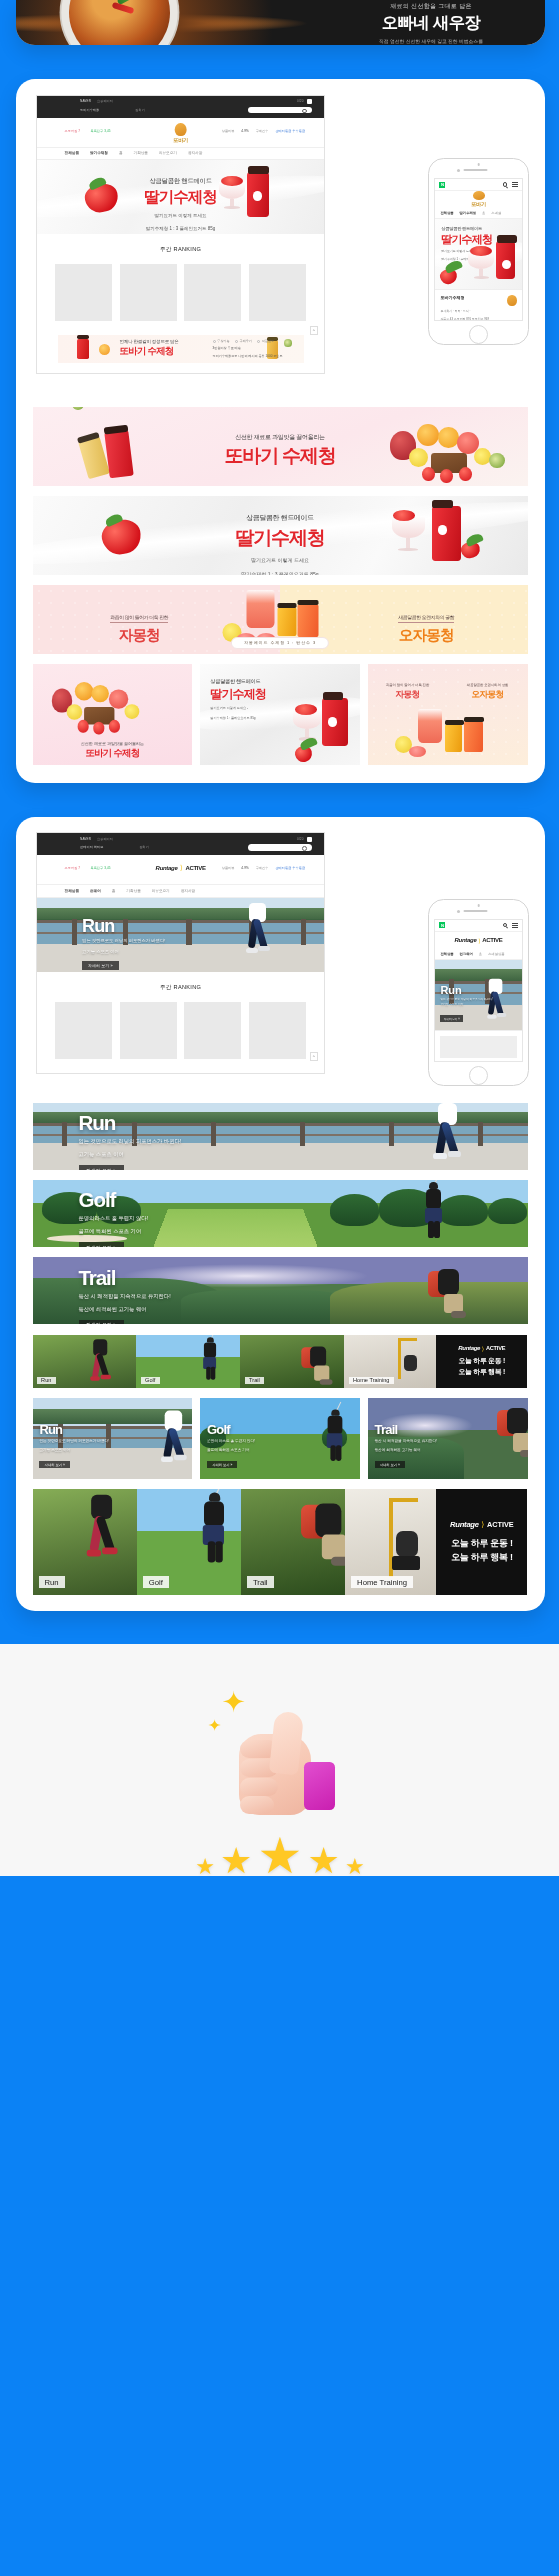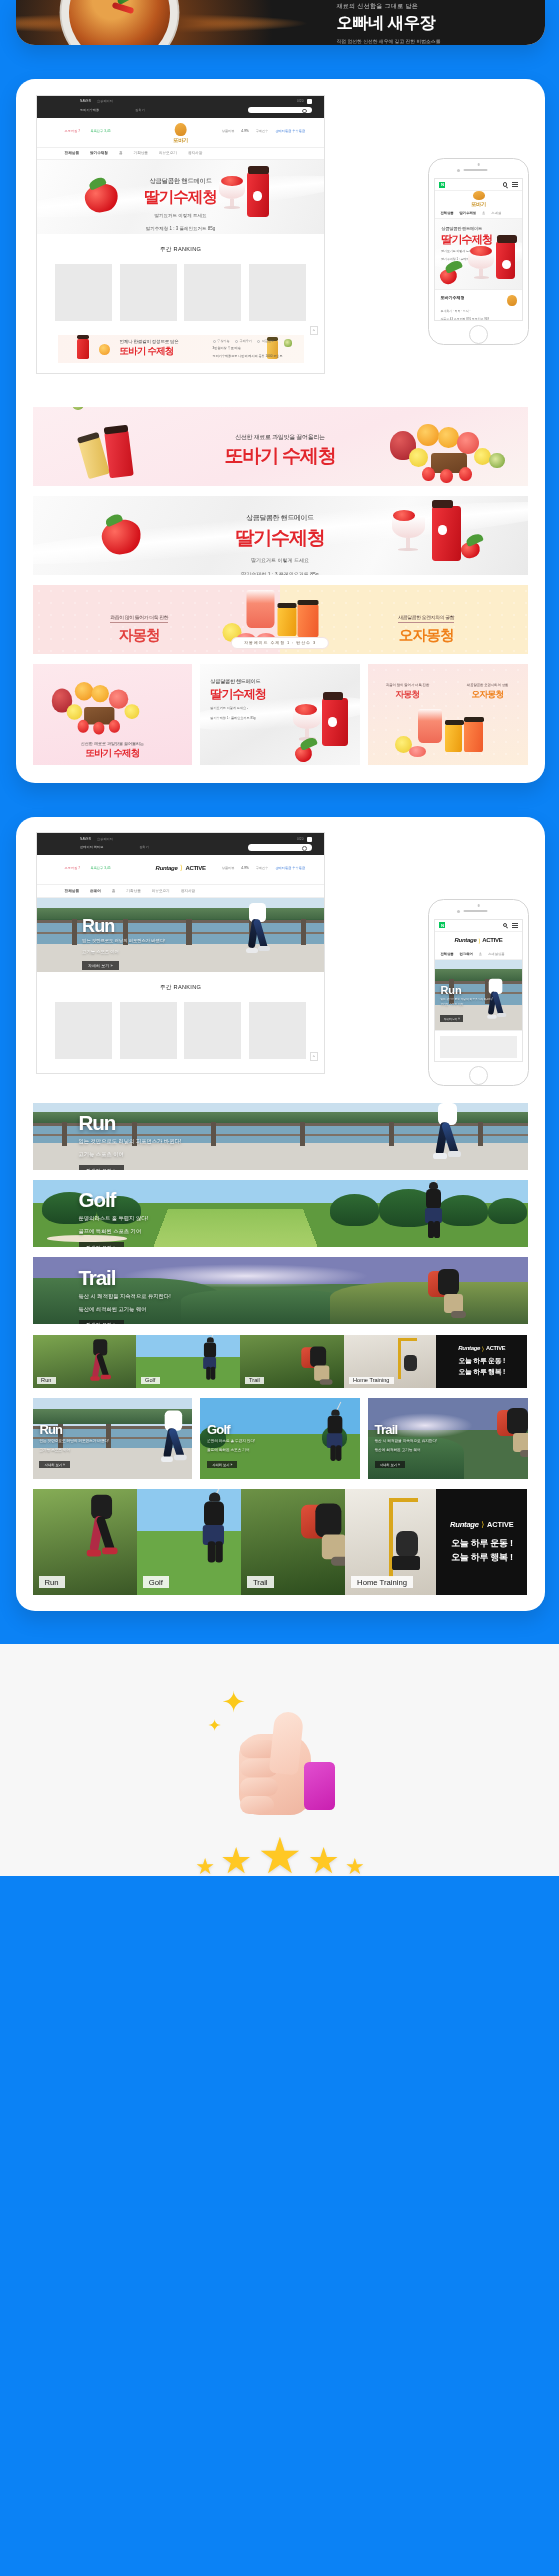--- a/index.html
+++ b/index.html
@@ -46,21 +46,21 @@
     width:101px; height:101px; border-radius:50%;
     background:
       radial-gradient(circle at 42% 38%, #e8a24a 0 22%, #b9561d 55%, #7d3310 80%),
       #8d3d12;
     box-shadow:0 0 0 7.7px #e9e7e2, 0 0 0 9.4px #cfc9c0;
   }
   .chili-g { position:absolute; left:101px; top:-5.2px; width:19px; height:6px;
     border-radius:5.2px; background:linear-gradient(90deg,#2f7a26,#57b23d); transform:rotate(-28deg); }
   .chili-r { position:absolute; left:96px; top:5.2px; width:22px; height:6px;
     border-radius:5.2px; background:linear-gradient(90deg,#b41d1d,#ea3c2d); transform:rotate(18deg); }
-  .food-txt { position:absolute; right:19px; top:1.7px; text-align:left; width:189px; color:#fff; }
+  .food-txt { position:absolute; right:19px; top:1.7px; text-align:center; width:189px; color:#fff; }
   .food-kicker { font-size:6px; color:#cfcfcf; letter-spacing:0.3px; }
   .food-title { font-size:16.3px; font-weight:bold; letter-spacing:-0.5px; margin:1.7px 0 3.4px; }
   .food-desc { font-size:4.8px; color:#b9b9b9; line-height:1.65; }
 
   
   .mock-wrap { position:relative; padding:15.5px 0 12px; }
   .browser {
     width:289px; margin-left:20.6px;
     background:#fff; border:0.9px solid #e2e2e2;
     position:relative; overflow:hidden;

